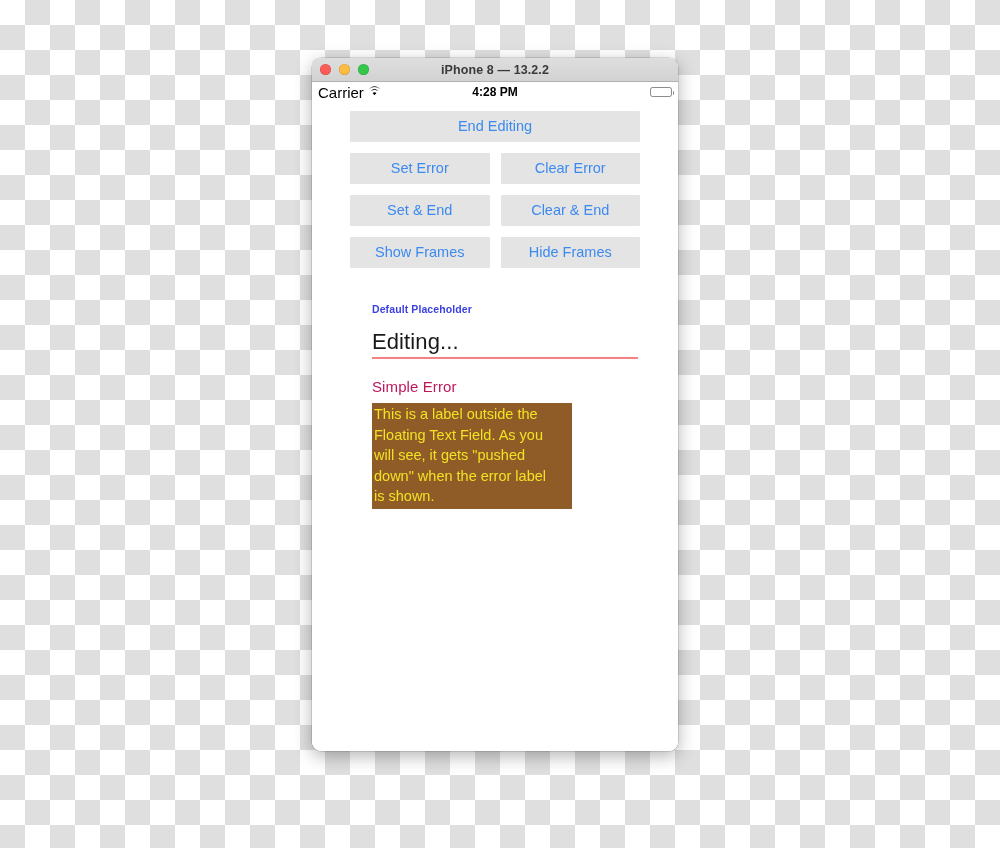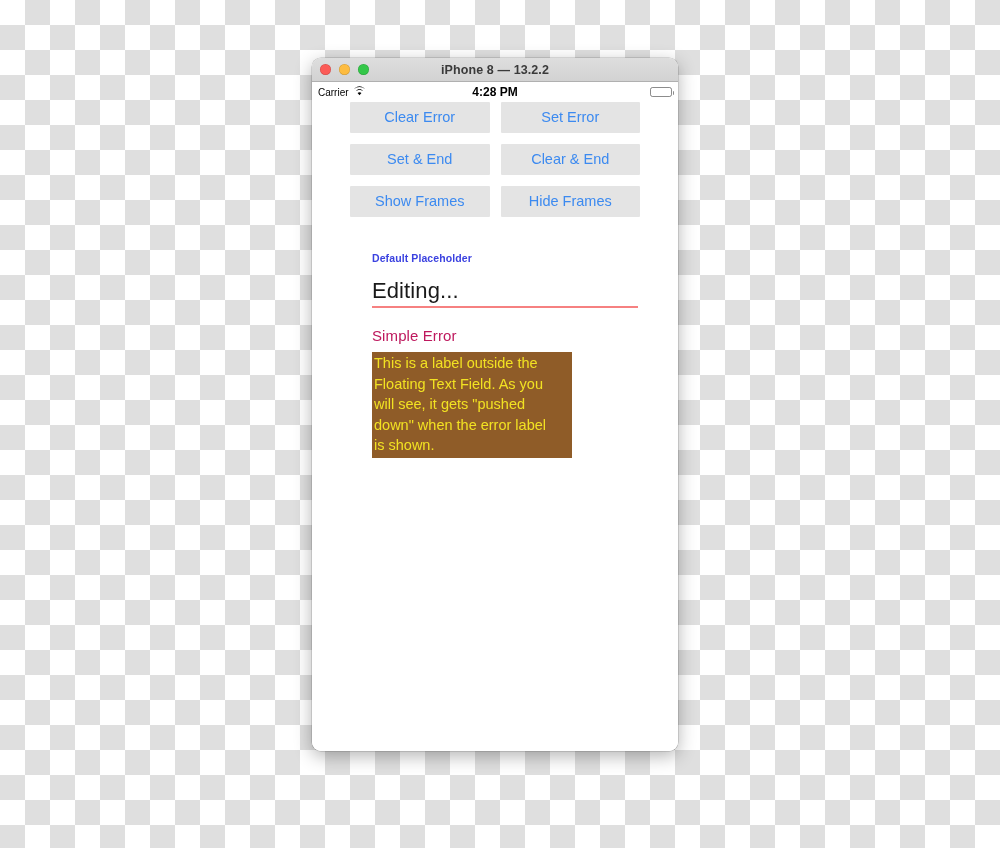--- a/index.html
+++ b/index.html
@@ -87,21 +87,21 @@
     font-size: 11.5px;
     font-weight: bold;
     color: #000;
   }
   #status-left {
     display: flex;
     align-items: center;
     gap: 4px;
     width: 86px;
   }
-  #carrier-label { font-size: 10px; font-weight: normal; }
+  #carrier-label { font-size: 15px; font-weight: normal; }
   #wifi-icon { display: block; }
   #status-time {
     flex: 1;
     text-align: center;
     font-size: 12px;
     font-weight: bold;
   }
   #status-right {
     width: 86px;
     display: flex;
@@ -236,24 +236,27 @@
       <div id="status-time">4:28 PM</div>
       <div id="status-right">
         <span class="battery">
           <span class="battery-fill"></span>
         </span>
       </div>
     </div>
 
     <div id="app-content">
 
+      <div class="btn-row" id="btn-row-0">
+        <button class="ios-btn">End Editing</button>
+      </div>
 
       <div class="btn-row">
+        <button class="ios-btn">Set Error</button>
         <button class="ios-btn">Clear Error</button>
-        <button class="ios-btn">Set Error</button>
       </div>
 
       <div class="btn-row">
         <button class="ios-btn">Set &amp; End</button>
         <button class="ios-btn">Clear &amp; End</button>
       </div>
 
       <div class="btn-row">
         <button class="ios-btn">Show Frames</button>
         <button class="ios-btn">Hide Frames</button>

